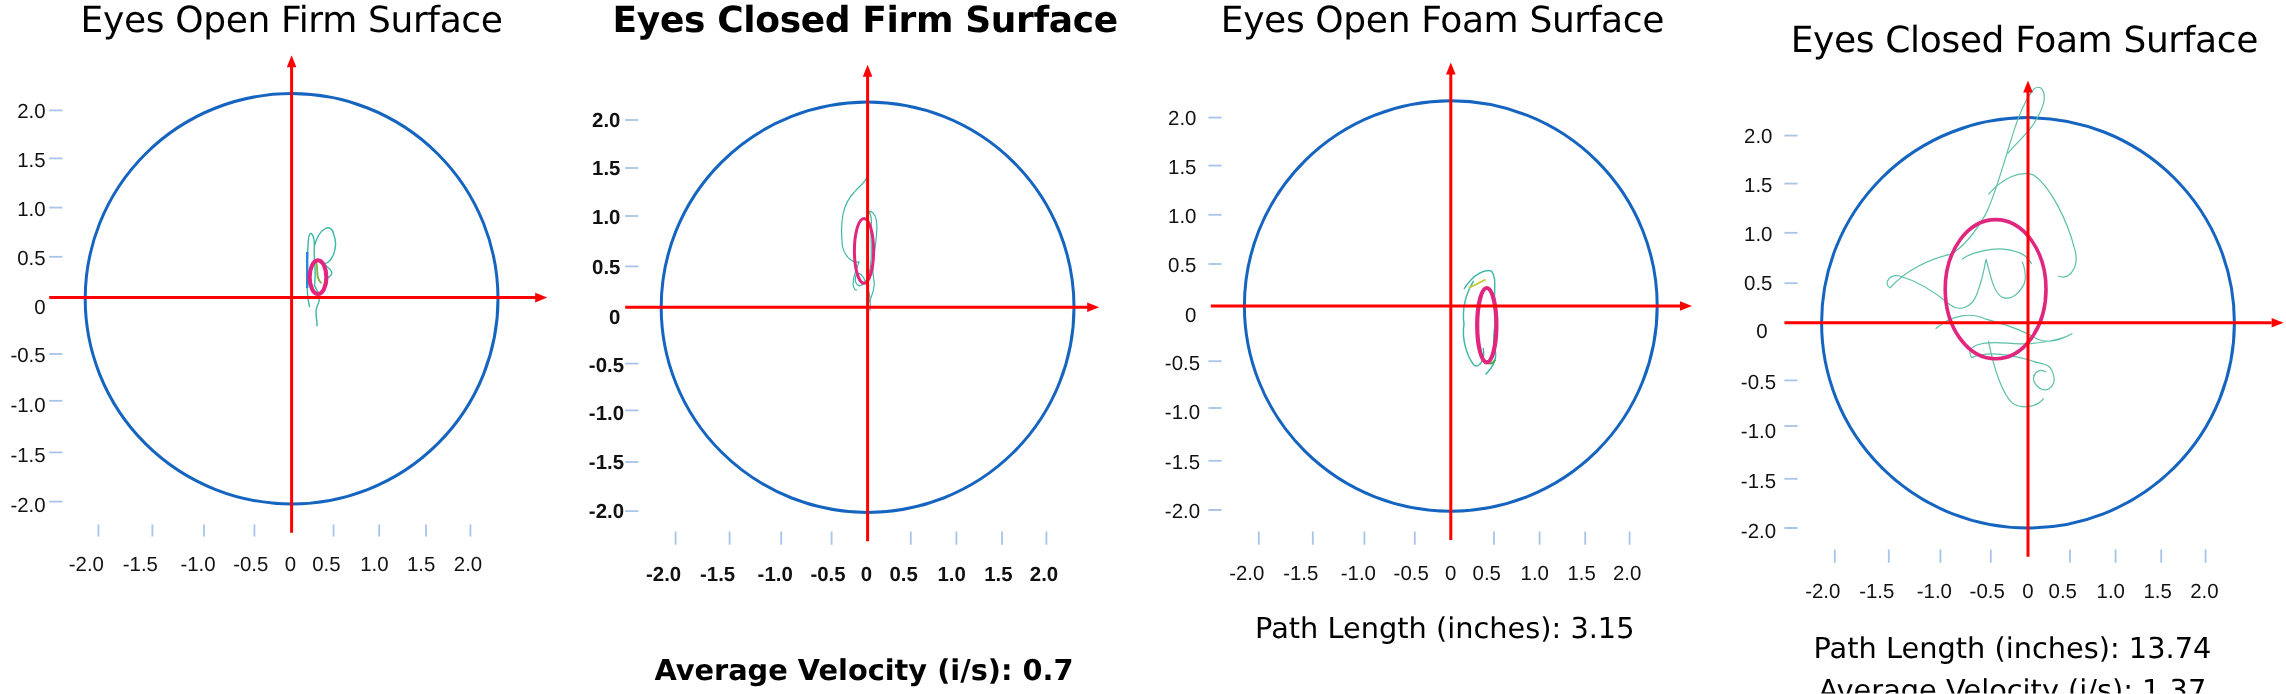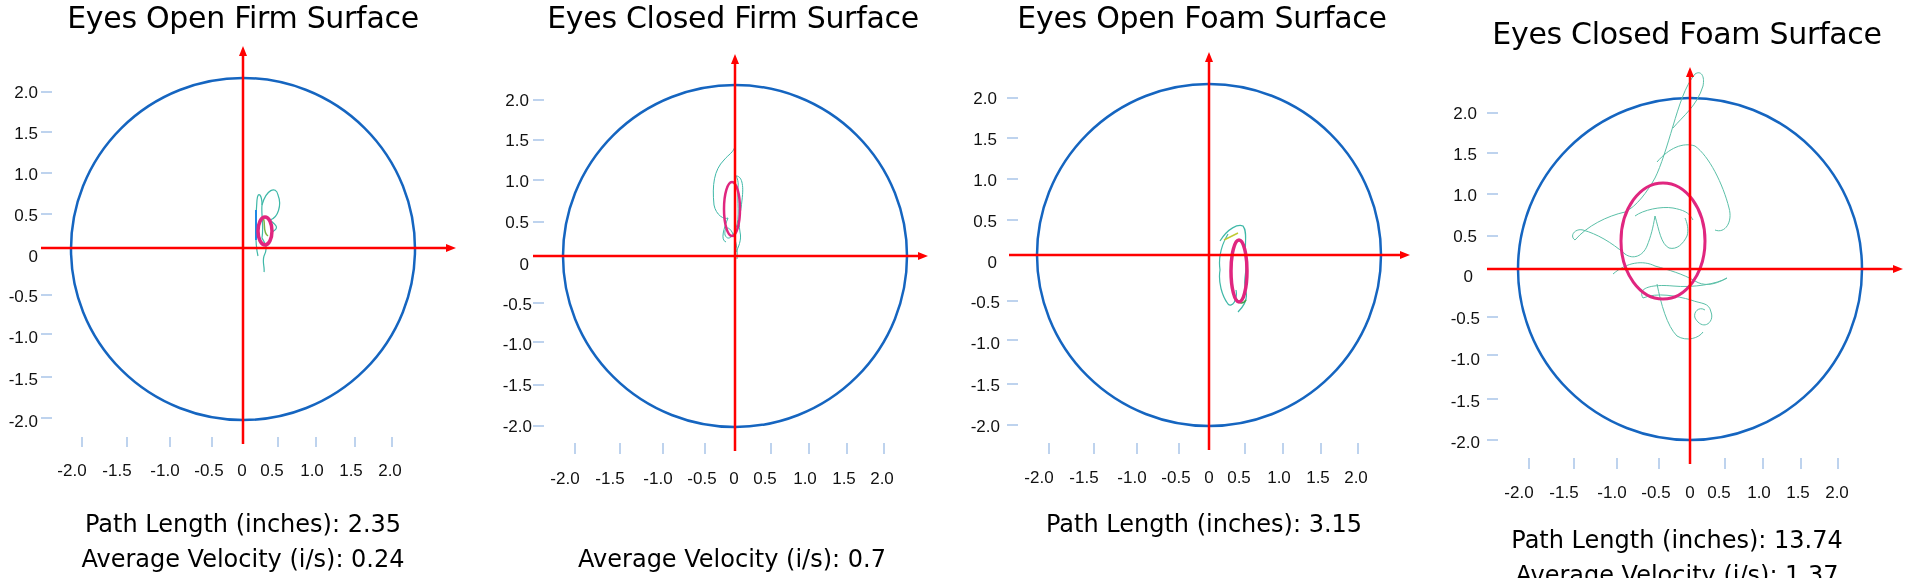--- a/index.html
+++ b/index.html
@@ -70,25 +70,23 @@
       <path d="M263 218 C266 222 262 232 268 236" stroke="#7cb342" stroke-width="1.5"></path>
     </g>
     <ellipse cx="265" cy="231" rx="7" ry="14" fill="none" stroke="#e0267f" stroke-width="3.5"></ellipse>
     <g stroke="#ff0000" stroke-width="2.5">
       <line x1="41" y1="248" x2="448" y2="248"></line>
       <line x1="243" y1="444" x2="243" y2="54"></line>
     </g>
     <polygon points="456,248 446,244 446,252" fill="#ff0000"></polygon>
     <polygon points="243,46 239,56 247,56" fill="#ff0000"></polygon>
   </svg>
-  <div class="stats" style="top:508px; left:5px;">Path Length (inches): 2.35</div>
-  <div class="stats" style="top:543px; left:5px;">Average Velocity (i/s): 0.24</div>
-</div>
-
-<div class="panel" style="left:492px; width:476px;">
+</div>
+
+<div class="panel" style="left:480px; width:476px;font-weight:bold;">
   <div class="panel-title" style="left:3px; top:-2px;">Eyes Closed Firm Surface</div>
   <svg width="476" height="578">
     <g>
       <text class="tick-label" x="37" y="106" text-anchor="end">2.0</text>
       <text class="tick-label" x="37" y="146" text-anchor="end">1.5</text>
       <text class="tick-label" x="37" y="187" text-anchor="end">1.0</text>
       <text class="tick-label" x="37" y="228" text-anchor="end">0.5</text>
       <text class="tick-label" x="37" y="270" text-anchor="end">0</text>
       <text class="tick-label" x="40" y="310" text-anchor="end">-0.5</text>
       <text class="tick-label" x="40" y="350" text-anchor="end">-1.0</text>

